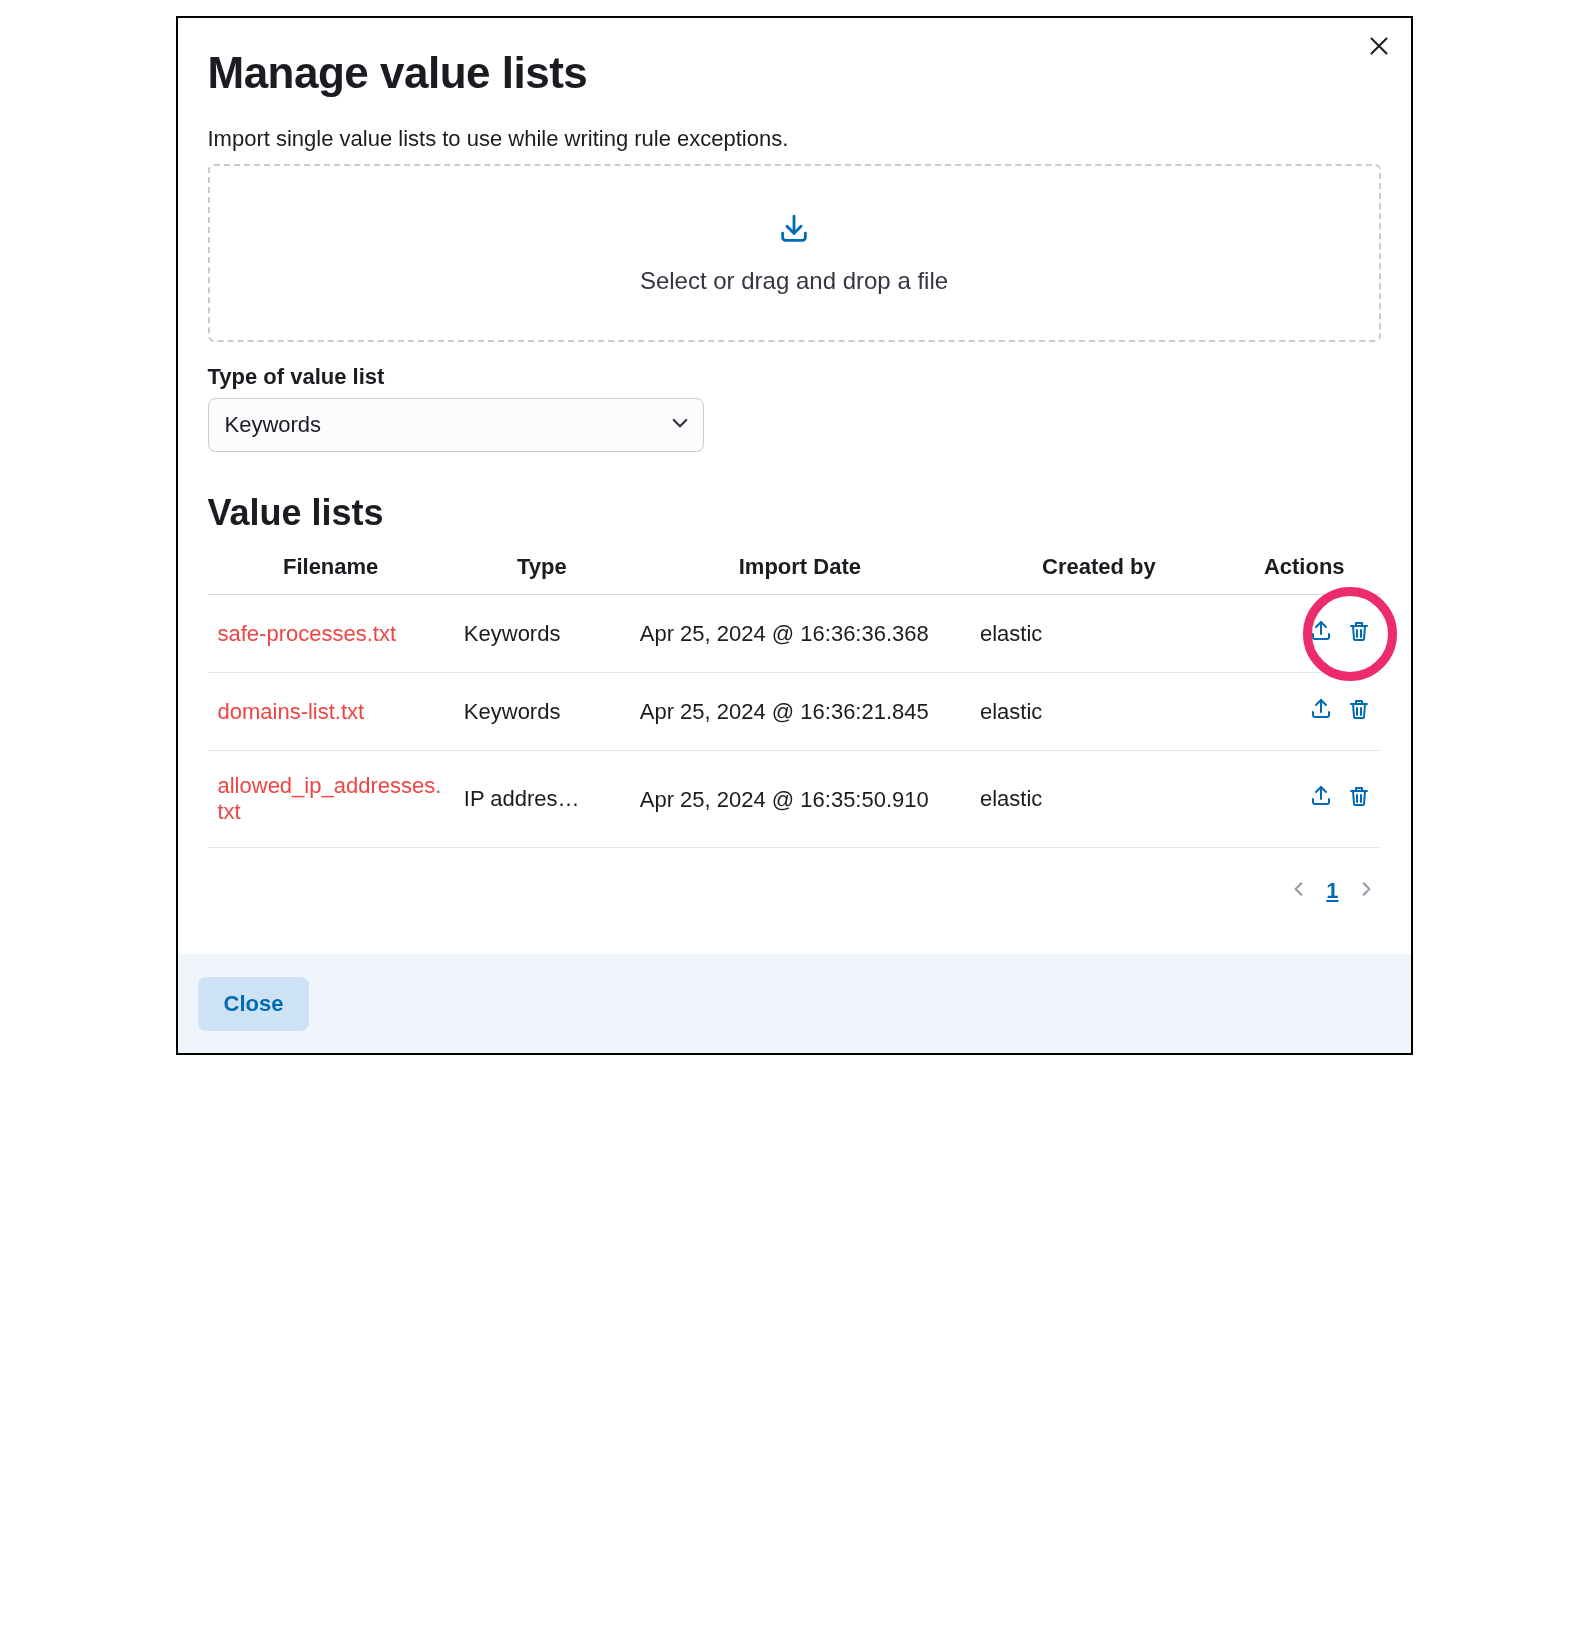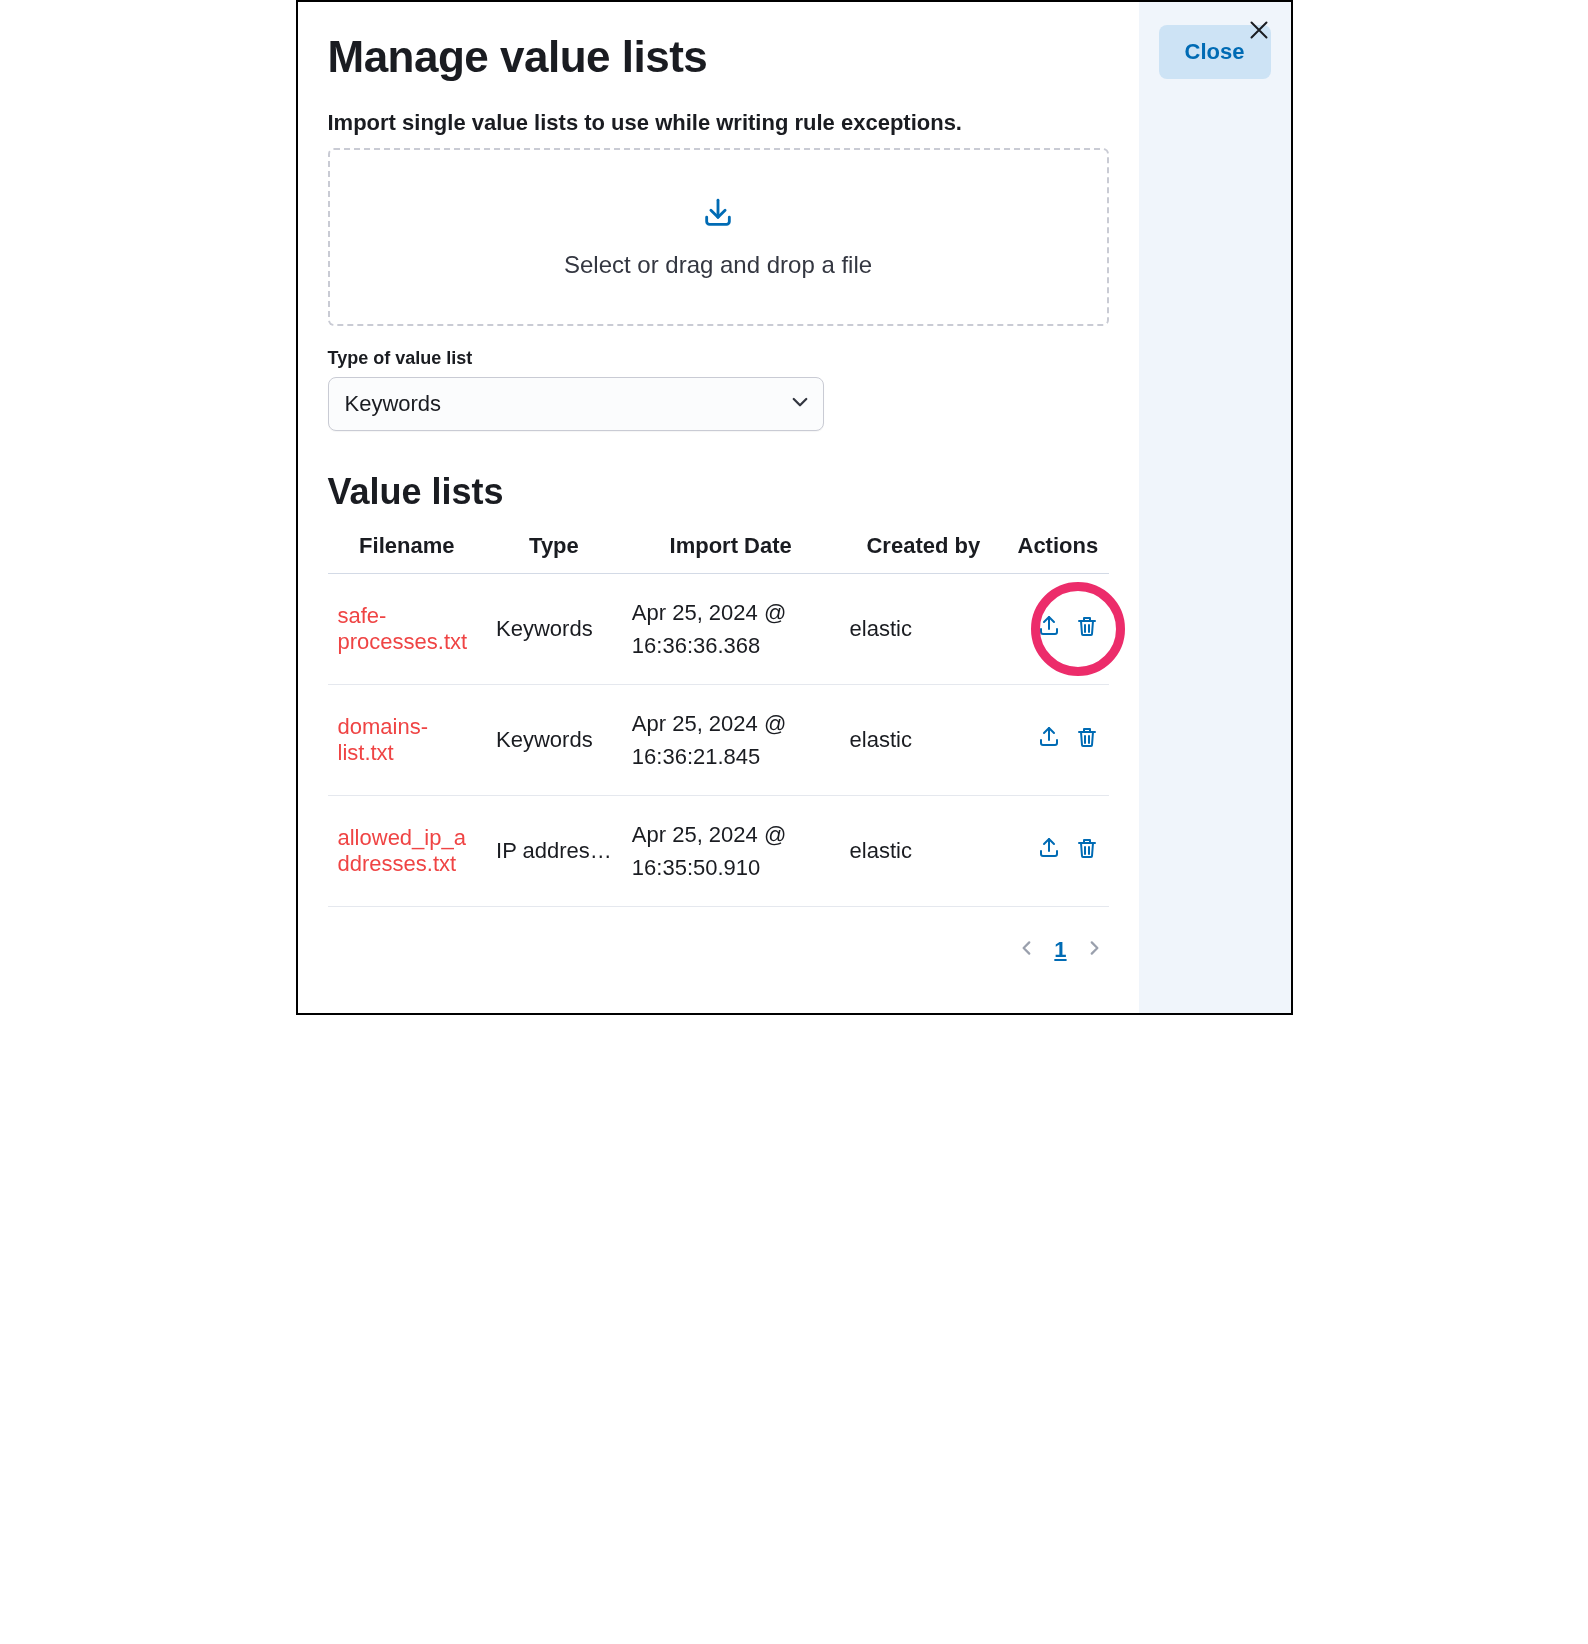--- a/index.html
+++ b/index.html
@@ -4,25 +4,25 @@
 <style>
   * { box-sizing: border-box; margin: 0; padding: 0; }
   html, body { width: 100%; height: 100%; }
   body {
     font-family: -apple-system, BlinkMacSystemFont, "Segoe UI", Helvetica, Arial, sans-serif;
     background: #fff;
     color: #1a1c21;
     font-size: 20px;
   }
   .modal {
-    width: 997px;
-    margin: 0 auto;
+    width: 1237px;
+    margin: 16px auto;
     border: 2px solid #000;
     display: flex;
-    flex-direction: row;
+    flex-direction: column;
     position: relative;
     background: #fff;
   }
   .modal-body {
     padding: 30px 30px 10px 30px;
     flex: 1;
   }
   .close-x {
     position: absolute;
     top: 18px;
@@ -32,21 +32,21 @@
     color: #1a1c21;
   }
   h1.title {
     font-size: 44px;
     font-weight: 700;
     letter-spacing: -0.5px;
     margin-bottom: 28px;
   }
   .subtitle {
     font-size: 22px;
-    font-weight: 700;
+    font-weight: 400;
     margin-bottom: 12px;
   }
   .dropzone {
     border: 2px dashed #c9cbd4;
     border-radius: 6px;
     height: 178px;
     display: flex;
     flex-direction: column;
     align-items: center;
     justify-content: center;
@@ -56,21 +56,21 @@
   .dropzone svg { color: #006bb4; }
   .dropzone-text { font-size: 24px; color: #343741; }
   .row-controls {
     display: flex;
     justify-content: space-between;
     align-items: flex-end;
     margin-top: 22px;
     gap: 20px;
   }
   .field-group { display: flex; flex-direction: column; gap: 8px; }
-  .field-label { font-size: 18px; font-weight: 600; }
+  .field-label { font-size: 22px; font-weight: 600; }
   .select-wrap {
     position: relative;
     width: 496px;
   }
   .select {
     width: 100%;
     height: 54px;
     border: 1px solid #c9cbd4;
     border-radius: 8px;
     background: #fbfcfd;

